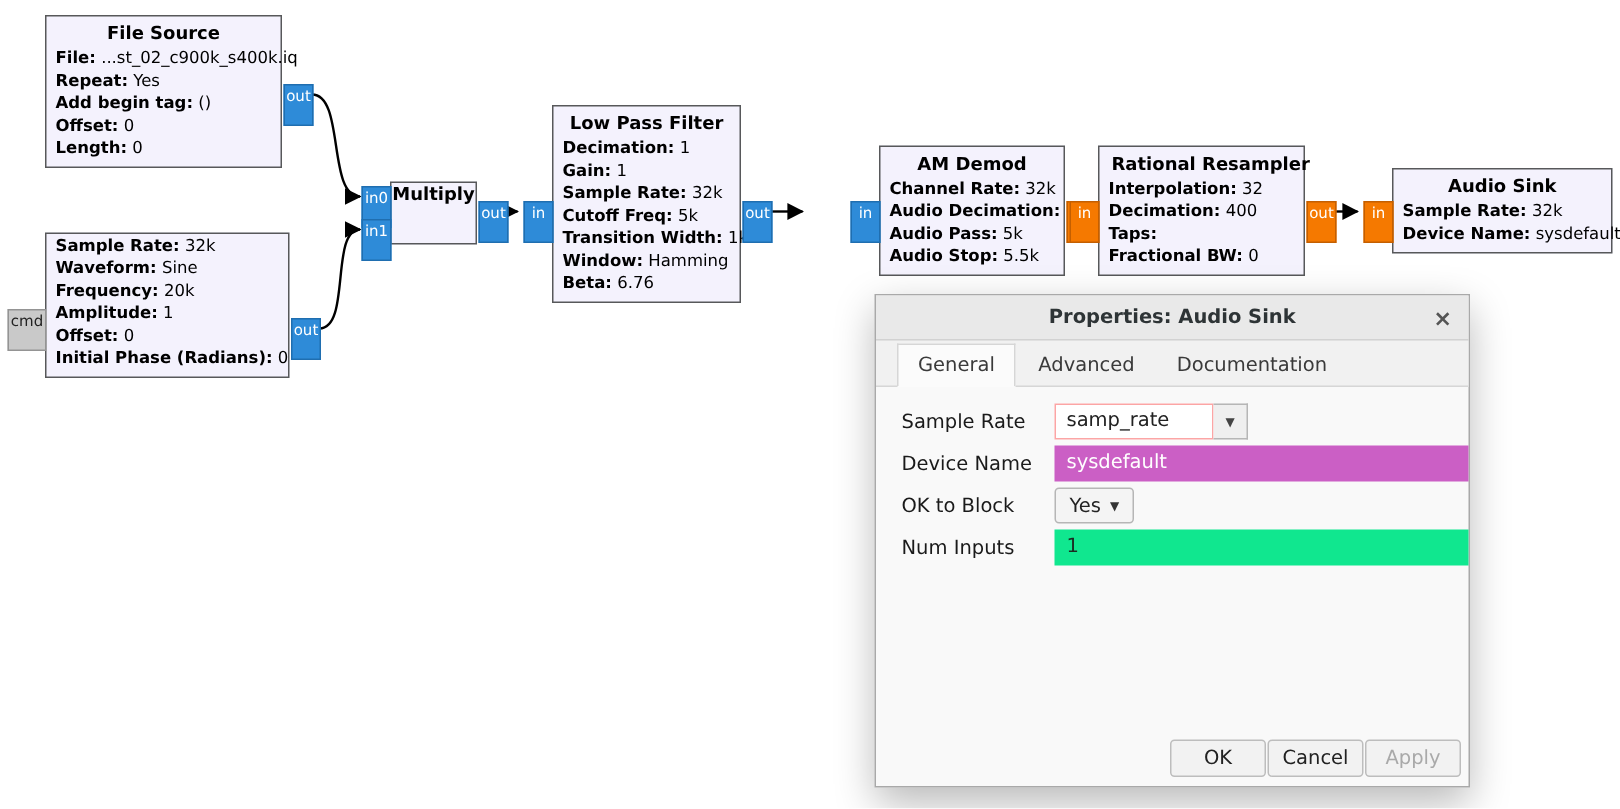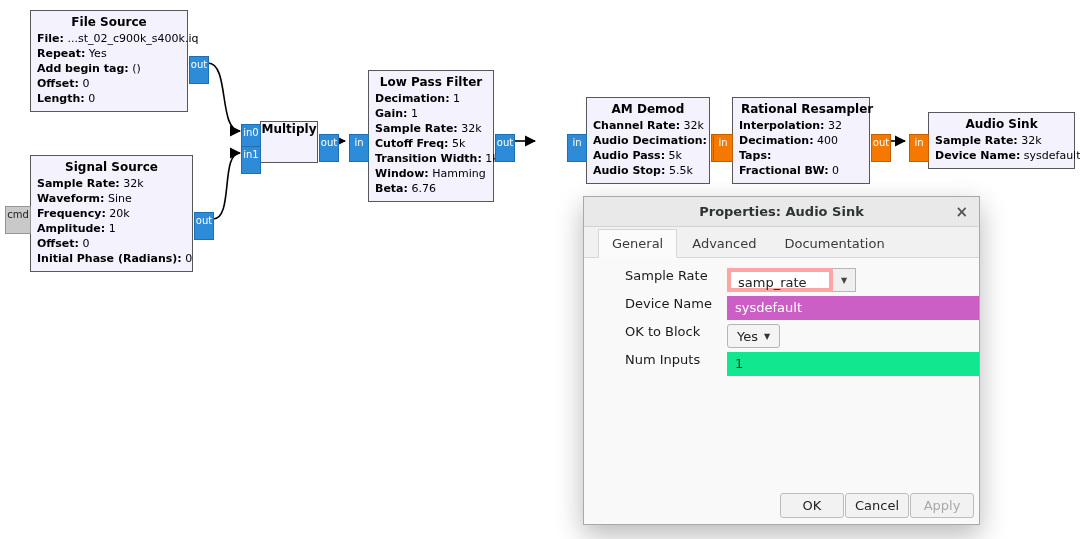--- a/index.html
+++ b/index.html
@@ -33,28 +33,28 @@
                   display:flex; align-items:center; justify-content:center; position:relative;
                   font-weight:bold; font-size:13px; color:#2e3436; }
   .dlg-close { position:absolute; right:11px; top:0; height:30px; display:flex; align-items:center;
                font-size:15px; color:#555; cursor:pointer; }
   .dlg-tabs { display:flex; background:#f1f1f1; border-bottom:1px solid #d6d6d6; padding-left:14px;
               height:31px; align-items:flex-end; gap:2px; }
   .tab { padding:6px 13px; color:#3a3a3a; font-size:13px; }
   .tab.active { background:#fbfbfb; border:1px solid #d6d6d6; border-bottom:1px solid #fbfbfb; margin-bottom:-1px; }
 
   .dlg-body { padding:10px 0 0 17px; }
-  .frow { display:flex; align-items:flex-start; height:26px; margin-bottom:2px;margin-left:24px; }
+  .frow { display:flex; align-items:center; height:26px; margin-bottom:2px; }
   .flabel { width:102px; flex:none; font-size:13px; color:#1a1a1a; }
   .fill { flex:1; height:24px; line-height:24px; padding-left:8px; font-size:13px; }
   .fill.magenta { background:#cb5fc5; color:#fff; }
   .fill.green   { background:#10e78f; color:#1d2b22; }
 
   .combo { display:flex; height:24px; }
-  .combo-text { width:106px; background:#fff; border:4px solid #fca5a5; line-height:22px; padding-left:7px; }
+  .combo-text { width:106px; background:#fff; border:1px solid #fca5a5; line-height:22px; padding-left:7px; }
   .combo-btn { width:23px; background:#efefef; border:1px solid #b6b6b6; border-left:none;
                display:flex; align-items:center; justify-content:center; font-size:8px; color:#444; }
   .mini { border:1px solid #b6b6b6; background:#f4f4f4; height:24px; border-radius:3px;
           display:inline-flex; align-items:center; gap:6px; padding:0 9px; }
   .mini .arrow { font-size:8px; color:#333; }
 
   .dlg-footer { position:absolute; right:5px; bottom:6px; display:flex; gap:1px; }
   .btn { min-width:64px; height:25px; background:#f2f2f2; border:1px solid #bdbdbd; border-radius:3px;
          font-size:13px; color:#222; font-family:inherit; }
   .btn.disabled { color:#a9a9a9; }
@@ -84,21 +84,20 @@
       <div class="param"><b>File:</b> <span>...st_02_c900k_s400k.iq</span></div>
       <div class="param"><b>Repeat:</b> <span>Yes</span></div>
       <div class="param"><b>Add begin tag:</b> <span>()</span></div>
       <div class="param"><b>Offset:</b> <span>0</span></div>
       <div class="param"><b>Length:</b> <span>0</span></div>
     </div>
     <div class="port blue" style="left:158px;top:45px;">out</div>
   </div>
 
   <div class="block" style="left:30px;top:155px;width:163px;">
-    <div class="block-title">Signal Source</div>
     <div class="params">
       <div class="param"><b>Sample Rate:</b> <span>32k</span></div>
       <div class="param"><b>Waveform:</b> <span>Sine</span></div>
       <div class="param"><b>Frequency:</b> <span>20k</span></div>
       <div class="param"><b>Amplitude:</b> <span>1</span></div>
       <div class="param"><b>Offset:</b> <span>0</span></div>
       <div class="param"><b>Initial Phase (Radians):</b> <span>0</span></div>
     </div>
     <div class="port gray" style="left:-26px;top:50px;">cmd</div>
     <div class="port blue" style="left:163px;top:56px;">out</div>

